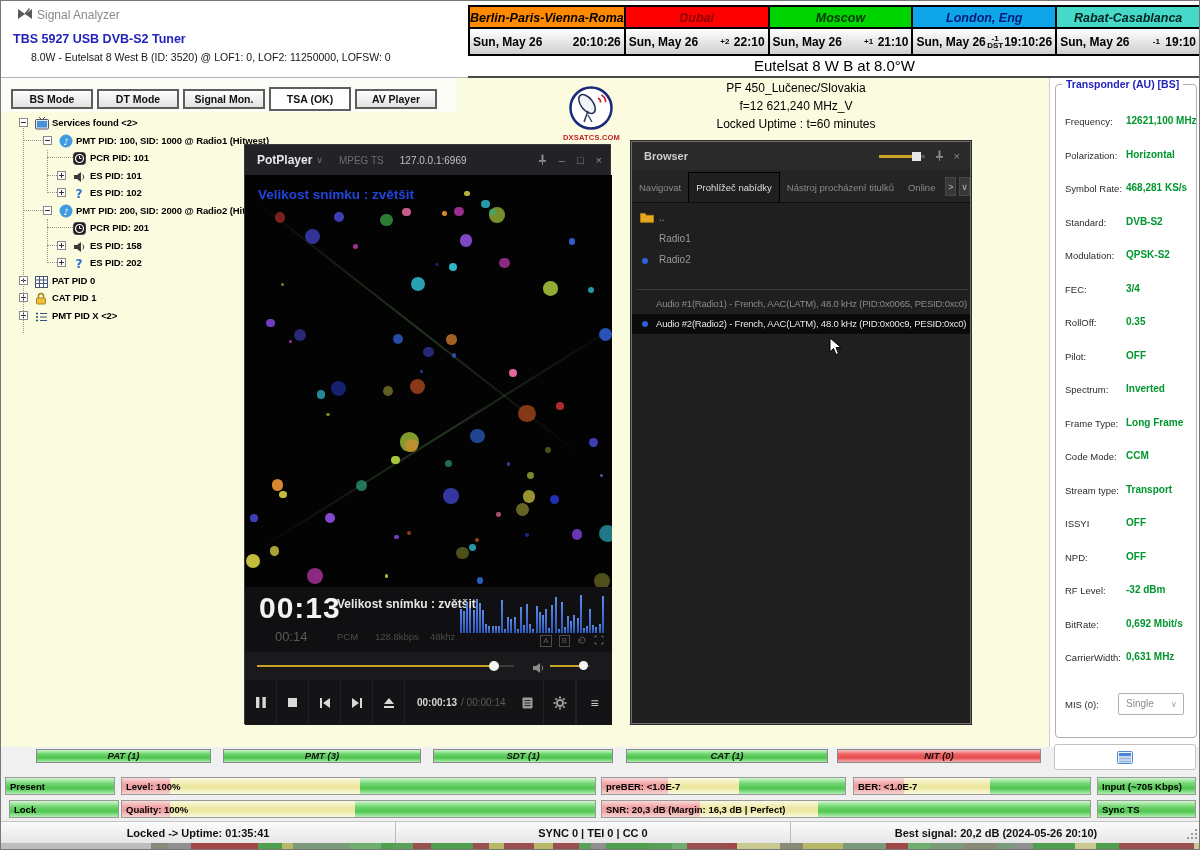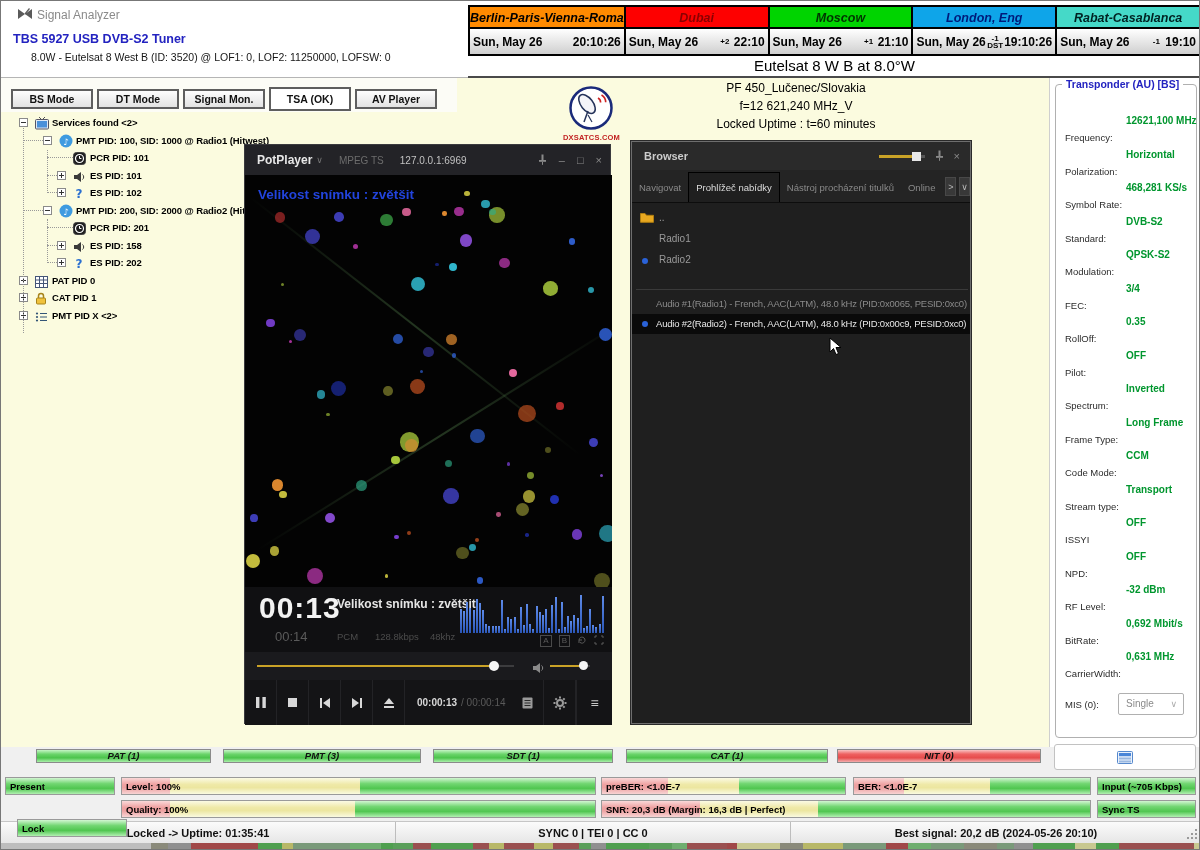--- a/index.html
+++ b/index.html
@@ -125,21 +125,21 @@
 
   
   #right-panel { position:absolute; left:1048px; top:77px; width:152px; height:669px;
                  background:#fff; border-left:1px solid #cfcfcf; }
   #groupbox { position:absolute; left:5px; top:6px; width:142px; height:654px;
               border:1px solid #b0b0b0; border-radius:4px; }
   #gb-legend { position:absolute; left:6px; top:-7px; background:#fff; padding:0 4px;
                font-size:10.5px; font-weight:bold; color:#2323c0; }
   #tp-fields { position:absolute; left:0; top:22px; width:100%; }
   .tp-row { position:relative; height:33.5px; }
-  .tp-label { position:absolute; left:9px; top:9px; font-size:9.5px; color:#2b2b2b;margin-top:16px; }
+  .tp-label { position:absolute; left:9px; top:9px; font-size:9.5px; color:#2b2b2b; }
   .tp-value { position:absolute; left:70px; top:8px; font-size:10px; font-weight:bold; color:#00962e; white-space:nowrap; }
   #mis-row { position:absolute; left:0; top:608px; width:100%; height:26px; }
   #mis-label { position:absolute; left:9px; top:6px; font-size:9.5px; color:#2b2b2b; }
   #mis-select { position:absolute; left:62px; top:0; width:66px; height:22px; background:#fff;
                 border:1px solid #b0b0b0; border-radius:2px; font-size:10px; color:#8a8a8a;
                 line-height:20px; padding-left:7px; cursor:default; }
   #mis-chev { position:absolute; right:6px; top:0; color:#aaa; font-size:9px; }
   #list-button { position:absolute; left:1053px; top:743px; width:142px; height:26px; background:#fff;
                  border:1px solid #c2c2c2; border-radius:3px; display:flex; align-items:center;
                  justify-content:center; cursor:default; }
@@ -887,21 +887,21 @@
     <div class="sbar" style="left: 852px; width: 238px; top: 776px;">
       <div class="seg pink" style="left: 0px; width: 50px;"></div>
       <div class="seg yellow" style="left: 50px; width: 86px;"></div>
       <div class="seg green" style="left: 136px; width: 102px;"></div>
       <div class="lbl">BER: &lt;1.0E-7</div>
     </div>
     <div class="sbar" style="left: 1096px; width: 99px; top: 776px;">
       <div class="seg green" style="left: 0px; width: 100%;"></div>
       <div class="lbl">Input (~705 Kbps)</div>
     </div>
-    <div class="sbar" style="left: 16px; width: 110px; top: 799px; margin-top: 19px;">
+    <div class="sbar" style="left: 8px; width: 110px; top: 799px;">
       <div class="seg green" style="left: 0px; width: 100%;"></div>
       <div class="lbl">Lock</div>
     </div>
     <div class="sbar" style="left: 120px; width: 475px; top: 799px;">
       <div class="seg pink" style="left: 0px; width: 48px;"></div>
       <div class="seg yellow" style="left: 48px; width: 185px;"></div>
       <div class="seg green" style="left: 233px; width: 242px;"></div>
       <div class="lbl">Quality: 100%</div>
     </div>
     <div class="sbar" style="left: 600px; width: 490px; top: 799px;">

